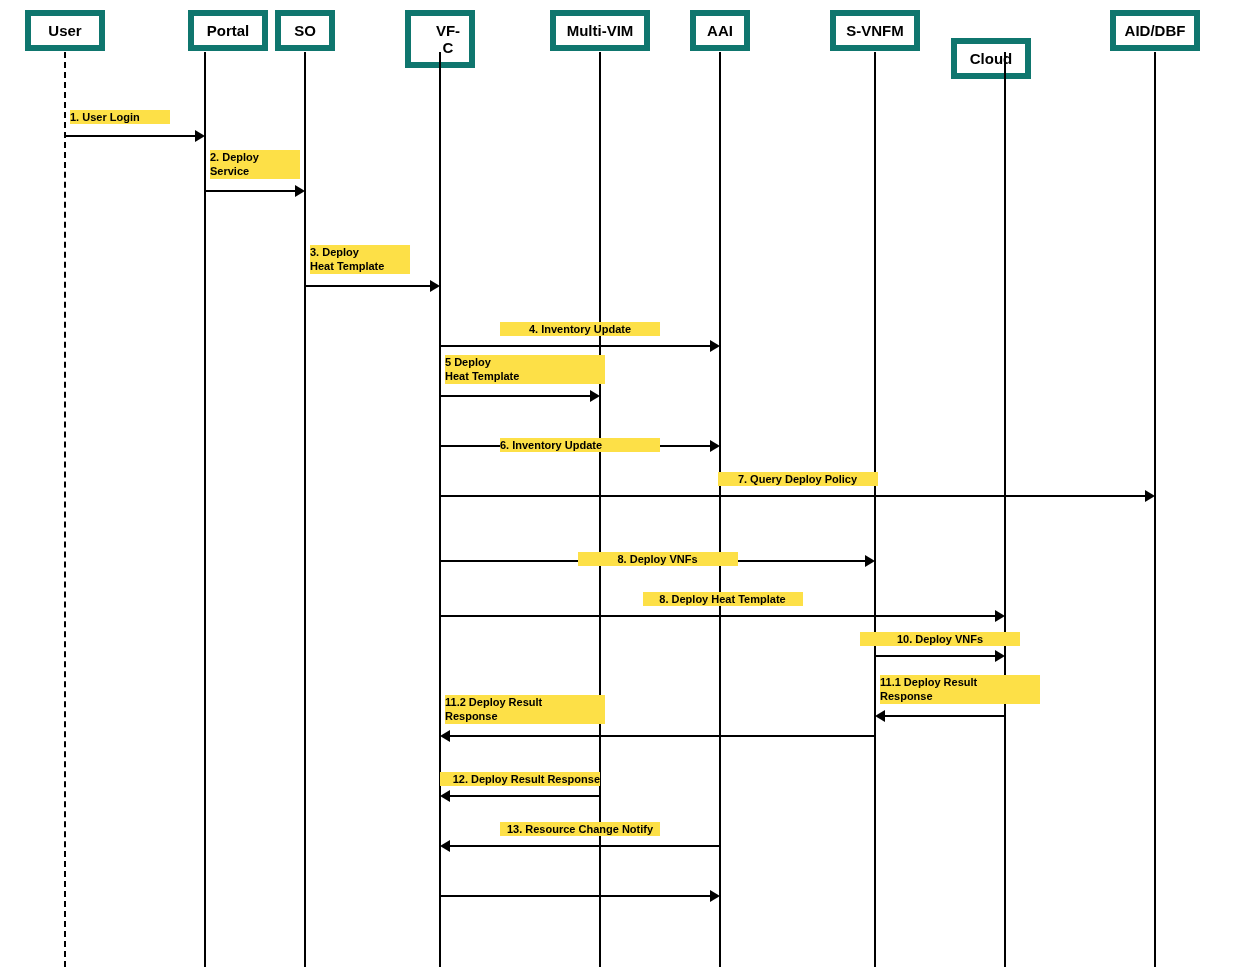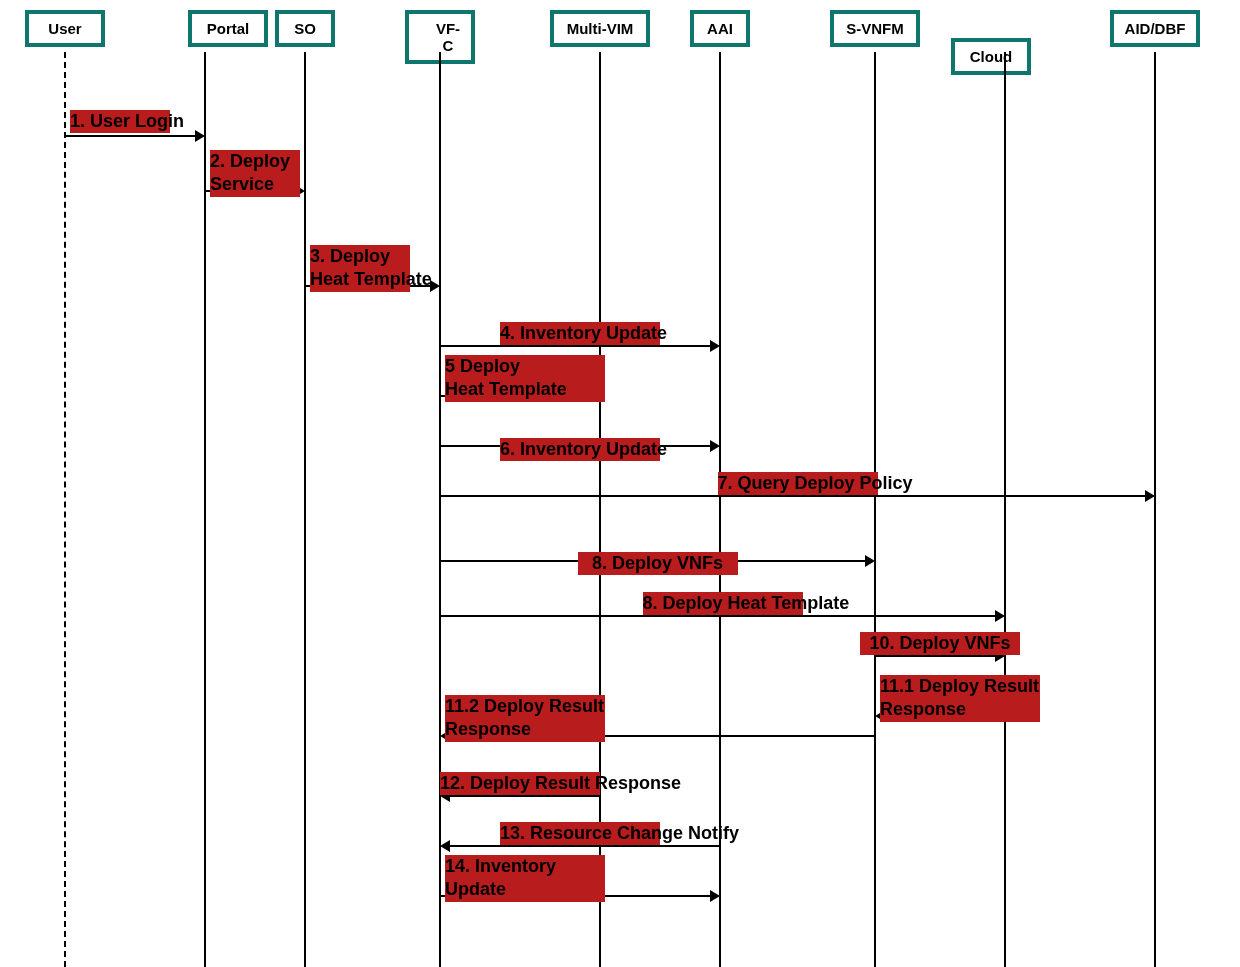--- a/index.html
+++ b/index.html
@@ -13,21 +13,21 @@
     }
     #diagram {
       position: relative;
       width: 1240px;
       height: 967px;
     }
     
     .lifeline-header {
       position: absolute;
       top: 10px;
-      border: 4px solid #0f766e;
+      border: 6px solid #0f766e;
       font-weight: bold;
       font-size: 15px;
       text-align: center;
       padding: 6px 8px;
       background: #fff;
     }
     
     .lifeline-line {
       position: absolute;
       top: 52px;
@@ -60,24 +60,24 @@
     }
     .arrow-head-left {
       width: 0;
       height: 0;
       border-top: 6px solid transparent;
       border-bottom: 6px solid transparent;
       border-right: 10px solid #000;
     }
     .arrow-label {
       position: absolute;
-      font-size: 18px;
+      font-size: 11px;
       font-weight: bold;
       white-space: nowrap;
-      background: #b91c1c;
+      background: #fde047;
     }
   </style>
 </head>
 <body>
 
 <div id="diagram">
 
 <div class="lifeline-header" style="left: 25px; width: 80px;">User</div>
     <div class="lifeline-line dashed" style="left: 64px;"></div>
     <div class="lifeline-header" style="left: 165px; width: 80px; margin-left: 23px;">Portal</div>
@@ -126,21 +126,21 @@
 Heat Template</div>
     <div class="arrow" style="position: absolute; left: 440px; top: 440px; width: 280px; height: 12px;">
       <div class="arrow-line" style="width: 270px;"></div>
       <div class="arrow-head-right"></div>
     </div>
     <div class="arrow-label" style="white-space: pre; line-height: 1.3; top: 438px; left: 500px; width: 160px; text-align: left;">6. Inventory Update</div>
     <div class="arrow" style="position: absolute; left: 440px; top: 490px; width: 715px; height: 12px;">
       <div class="arrow-line" style="width: 705px;"></div>
       <div class="arrow-head-right"></div>
     </div>
-    <div class="arrow-label" style="white-space: pre; line-height: 1.3; top: 472px; left: 717.5px; width: 160px; ">7. Query Deploy Policy</div>
+    <div class="arrow-label" style="white-space: pre; line-height: 1.3; top: 472px; left: 717.5px; width: 160px; text-align: center;">7. Query Deploy Policy</div>
     <div class="arrow" style="position: absolute; left: 440px; top: 555px; width: 435px; height: 12px;">
       <div class="arrow-line" style="width: 425px;"></div>
       <div class="arrow-head-right"></div>
     </div>
     <div class="arrow-label" style="white-space: pre; line-height: 1.3; top: 537px; left: 577.5px; width: 160px; text-align: center; margin-top: 15px;">8. Deploy VNFs</div>
     <div class="arrow" style="position: absolute; left: 440px; top: 610px; width: 565px; height: 12px;">
       <div class="arrow-line" style="width: 555px;"></div>
       <div class="arrow-head-right"></div>
     </div>
     <div class="arrow-label" style="white-space: pre; line-height: 1.3; top: 592px; left: 642.5px; width: 160px; text-align: center;">8. Deploy Heat Template</div>
@@ -168,15 +168,13 @@
     <div class="arrow-label" style="white-space: pre; line-height: 1.3; top: 772px; left: 440px; width: 160px; text-align: right;">12. Deploy Result Response</div>
     <div class="arrow" style="position: absolute; left: 440px; top: 840px; width: 280px; height: 12px;">
       <div class="arrow-head-left"></div>
       <div class="arrow-line" style="width: 270px;"></div>
     </div>
     <div class="arrow-label" style="white-space: pre; line-height: 1.3; top: 822px; left: 500px; width: 160px; text-align: center;">13. Resource Change Notify</div>
     <div class="arrow" style="position: absolute; left: 440px; top: 890px; width: 280px; height: 12px;">
       <div class="arrow-line" style="width: 270px;"></div>
       <div class="arrow-head-right"></div>
     </div>
-    <div class="arrow-label" style="white-space: pre; line-height: 1.3; top: 855px; left: 445px; width: 160px; text-align: left;">14. Inventory
-Update</div>
   </div>
 
 </body></html>

